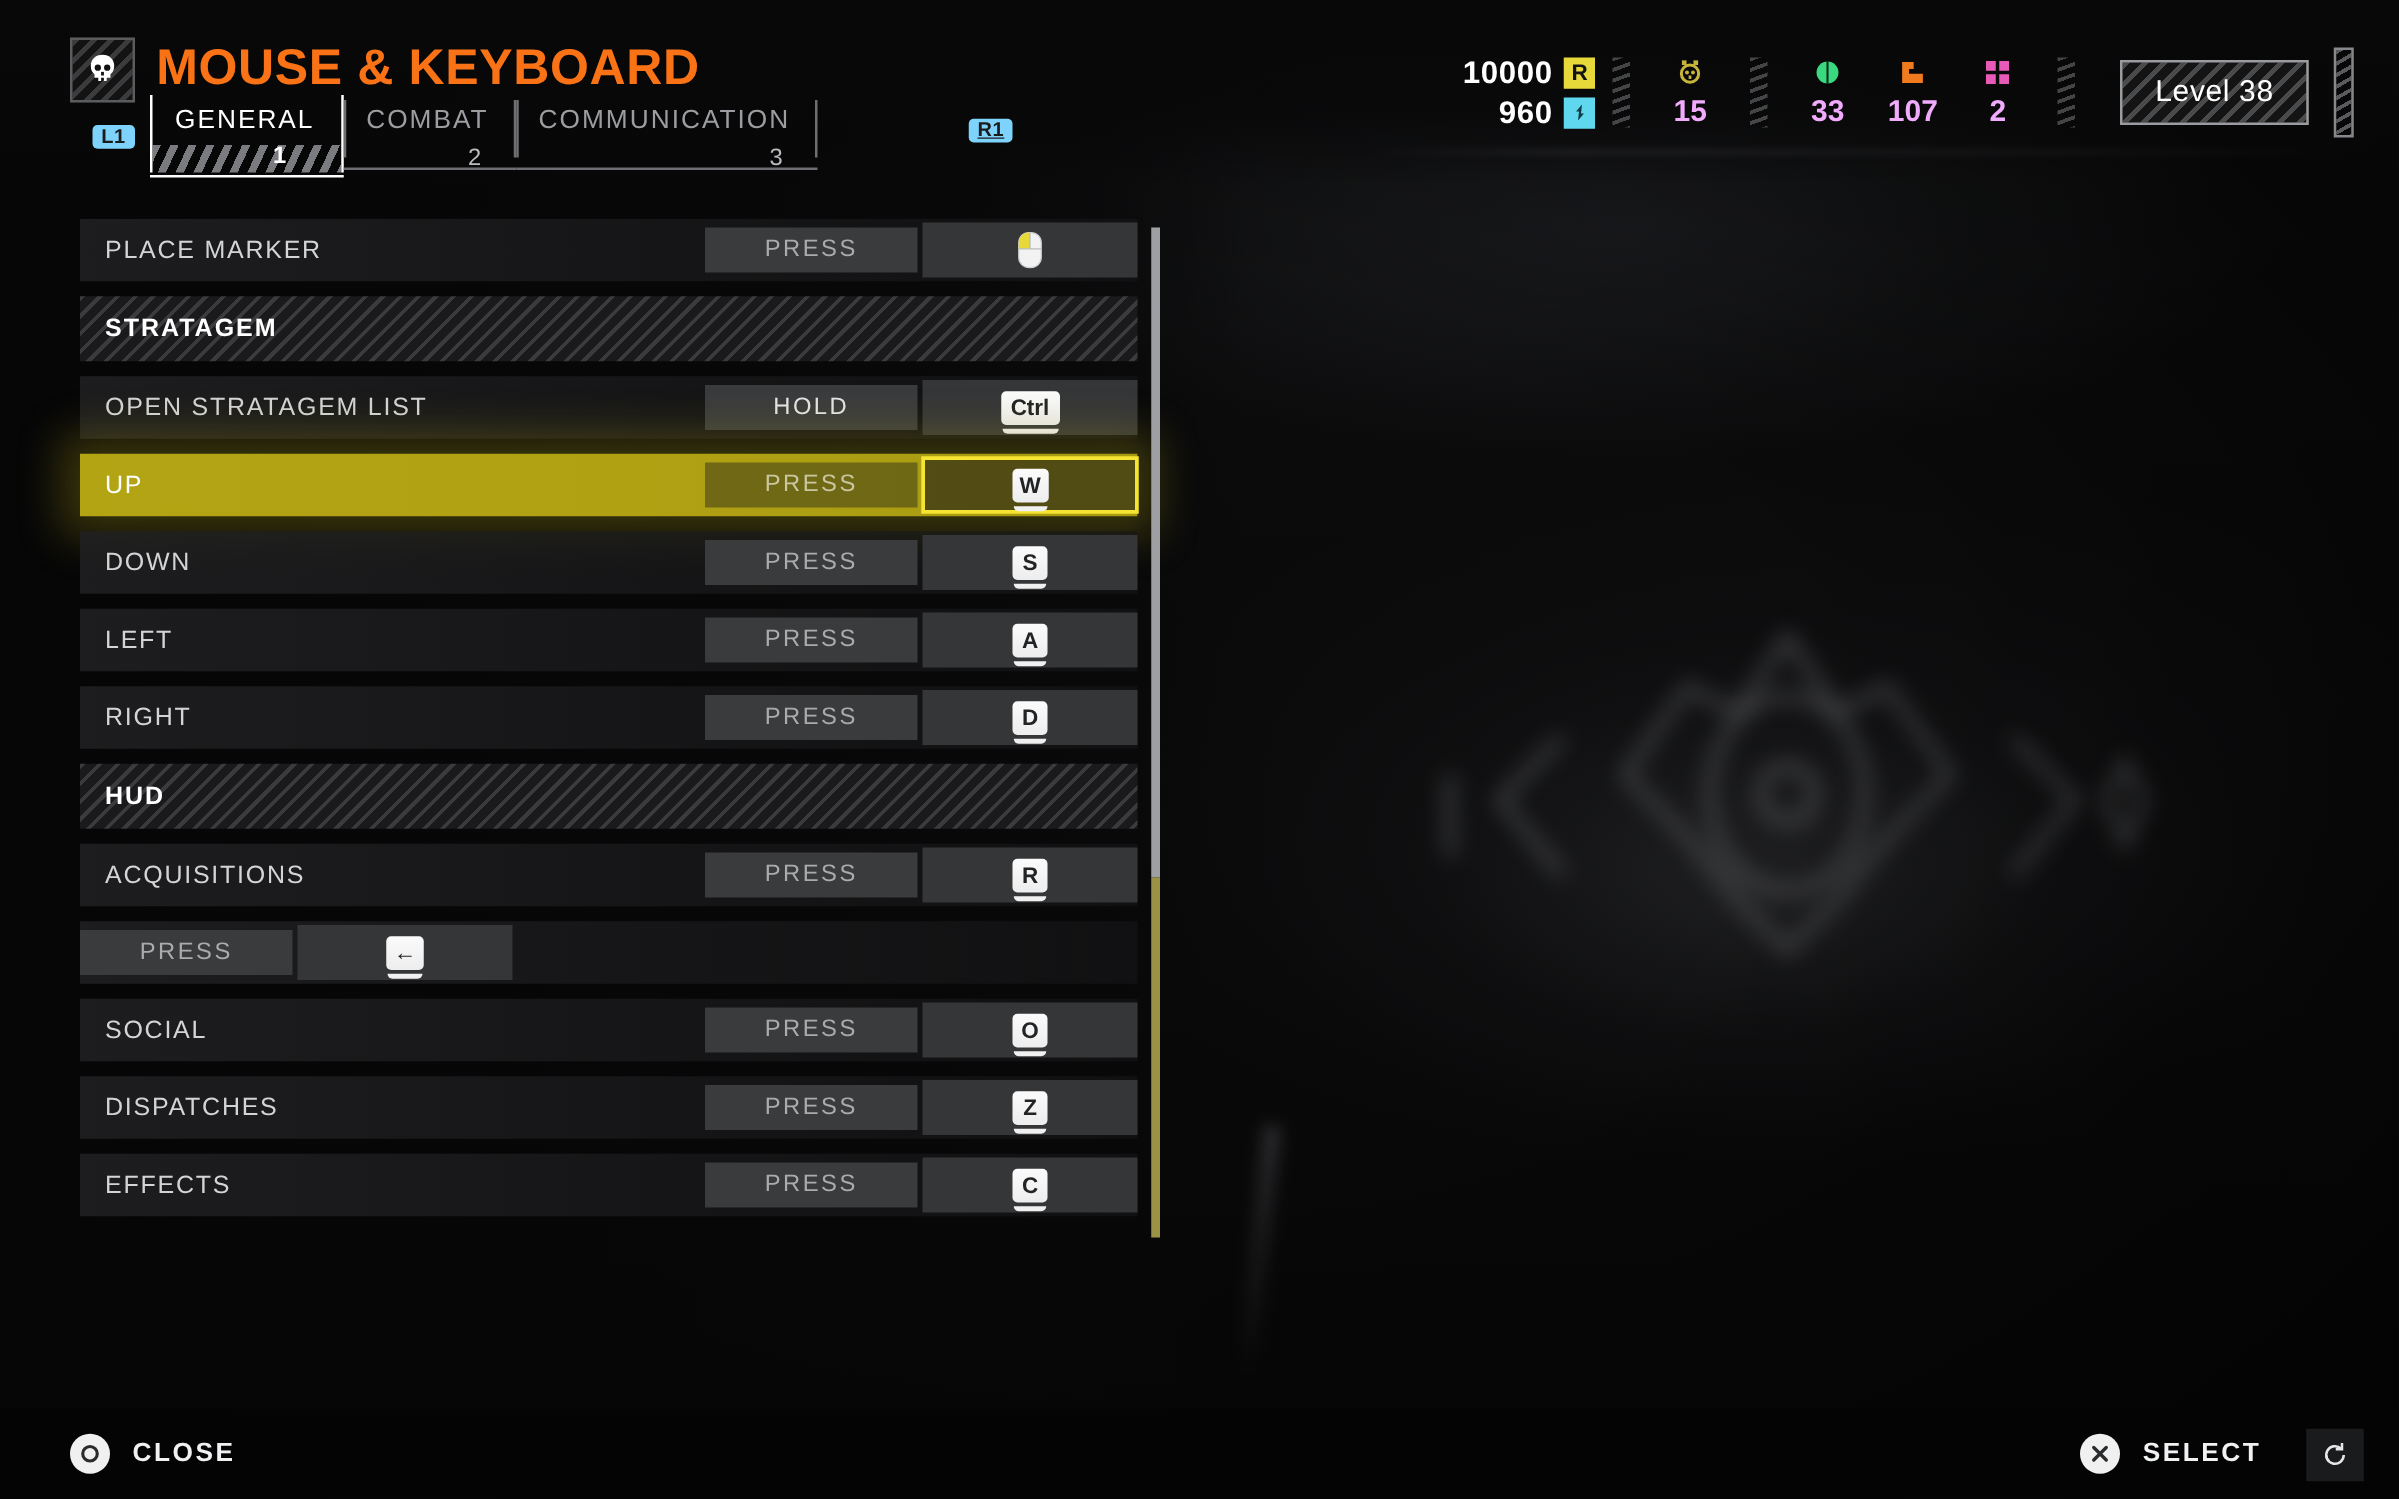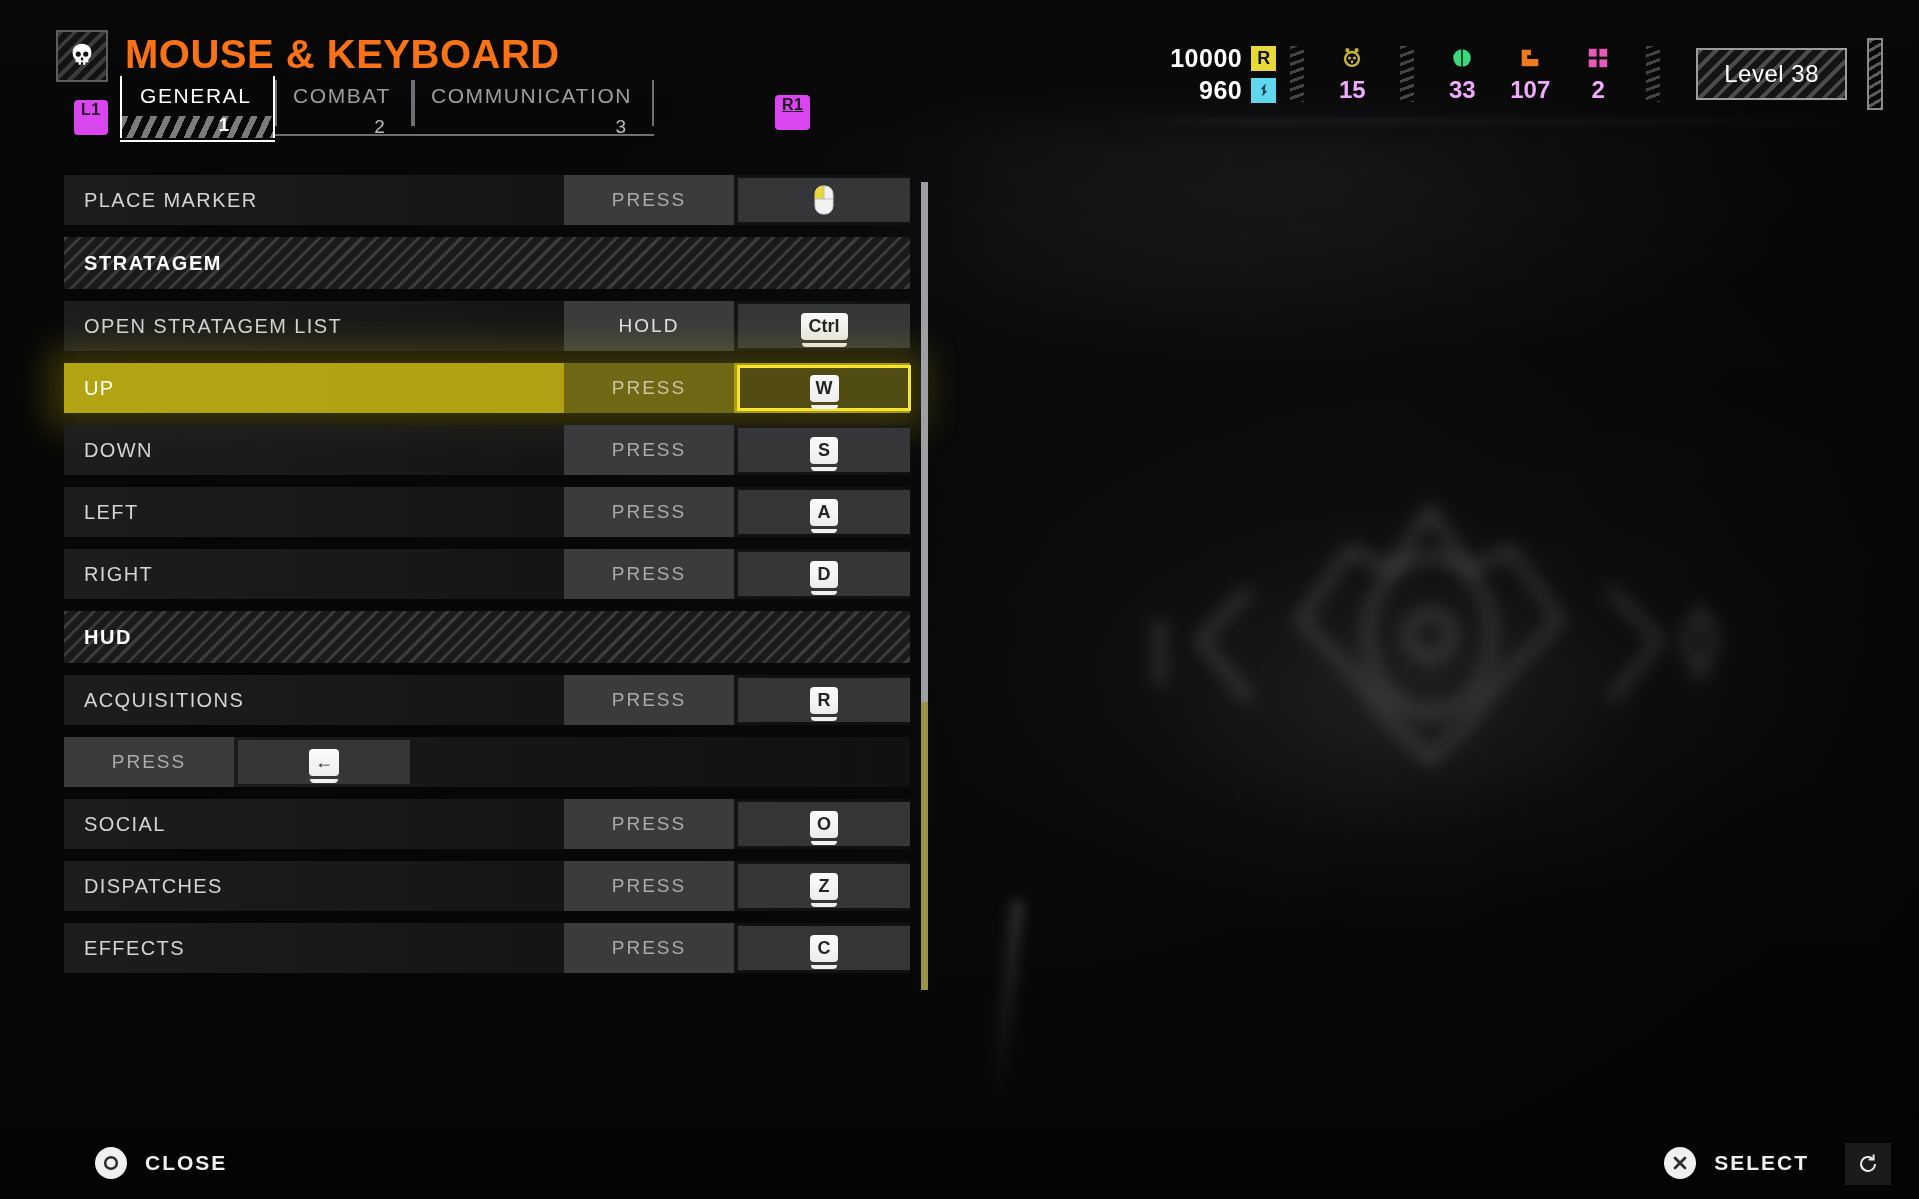--- a/index.html
+++ b/index.html
@@ -158,26 +158,26 @@
     height: 22px;
     background-color: rgba(0,0,0,0);
     background-image: repeating-linear-gradient(115deg,
       rgba(160,162,166,0.75) 0px, rgba(160,162,166,0.75) 6px,
       rgba(0,0,0,0) 6px, rgba(0,0,0,0) 13px);
     z-index: 1;
   }
 
   .bumper {
     position: absolute;
-    background: #d946ef;
+    background: #7dd3fc;
     color: #1b1b1c;
     font-size: 16px;
     font-weight: bold;
     border-radius: 4px;
-    padding: 1px 7px 16px;
+    padding: 1px 7px 0;
     letter-spacing: 0.5px;
   }
   .bumper-l1 { left: 74px; top: 100px; }
   .bumper-r1 { left: 775px; top: 95px; text-decoration: underline; }
 
   
   .stats {
     position: absolute;
     right: 36px; top: 40px;
     display: flex;
@@ -272,21 +272,21 @@
   .row .name {
     flex: 1;
     padding-left: 20px;
     font-size: 20px;
     letter-spacing: 1.4px;
     color: #d2d4d6;
     font-family: "Liberation Sans", sans-serif;
   }
   .row .action {
     width: 170px;
-    height: 50px;
+    height: 36px;
     margin-right: 4px;
     background: #3a3b3d;
     display: flex; align-items: center; justify-content: center;
     font-size: 19px;
     letter-spacing: 2px;
     color: #a9abad;
   }
   .row .action.hold { color: #e2e4e6; }
   .row .keycell {
     width: 172px;
@@ -374,21 +374,20 @@
   }
 
   
   .footer {
     position: absolute;
     left: 0; bottom: 0; width: 1919px; height: 72px;
     background: #040405;
     z-index: 30;
     display: flex;
     align-items: center;
-    padding-left: 39px;
   }
   .footer-btn {
     display: flex; align-items: center; gap: 18px;
   }
   .footer-btn.left { margin-left: 56px; }
   .footer-btn.right { margin-left: auto; margin-right: 110px; }
   .pad-key {
     width: 32px; height: 32px;
     border-radius: 50%;
     background: #f0f0f0;

